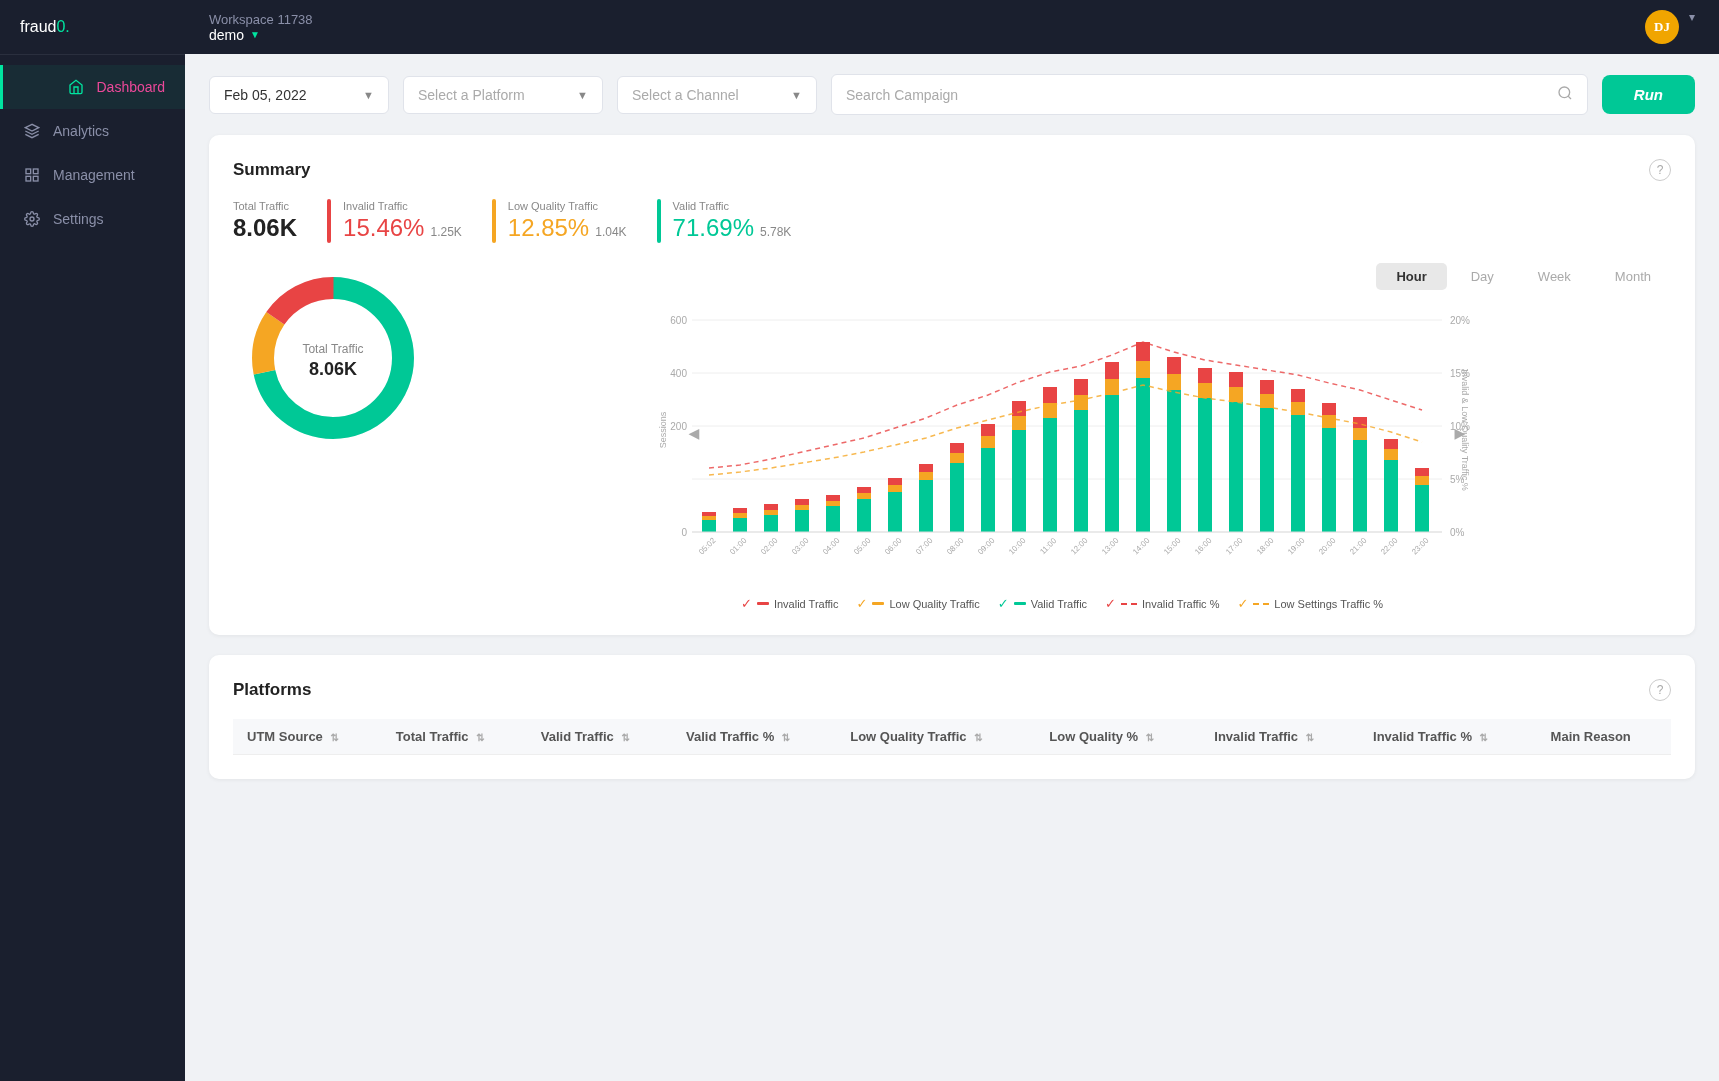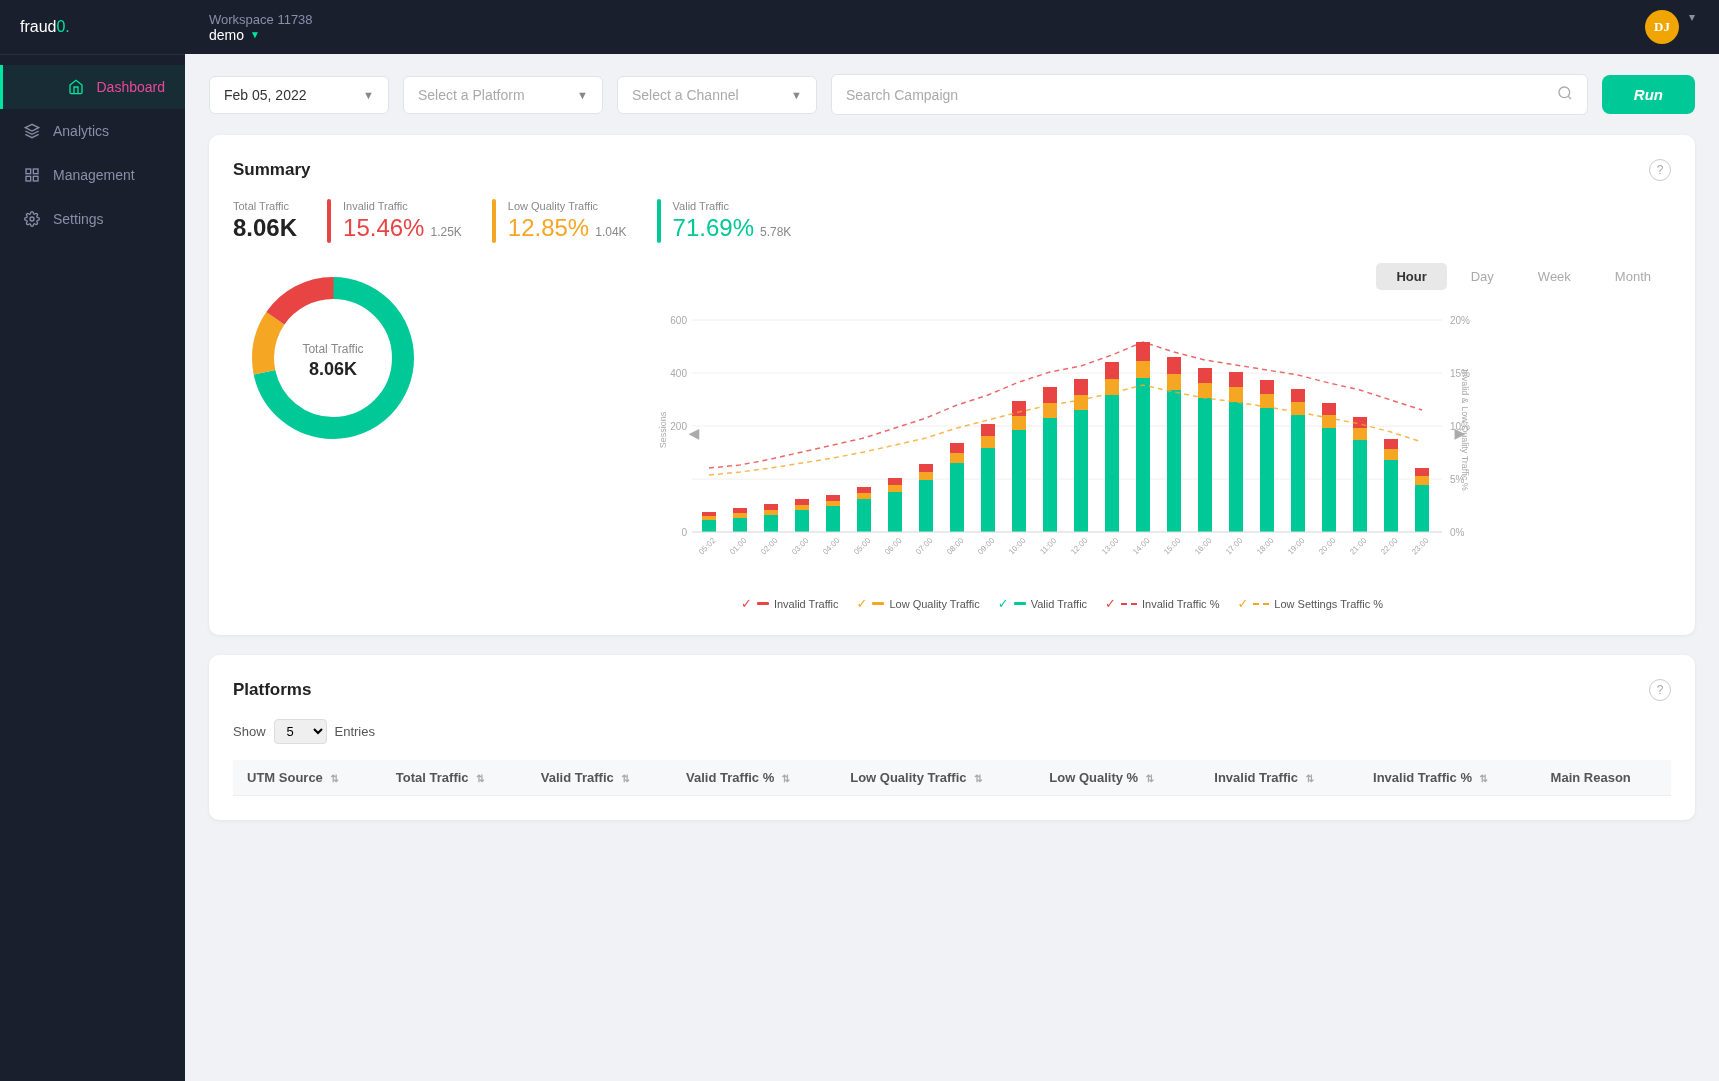--- a/index.html
+++ b/index.html
@@ -620,29 +620,20 @@
           </div>
         </div>
       </div>
     </div>
 
     <div class="card">
       <div class="card-header">
         <span class="card-title">Platforms</span>
         <div class="help-icon">?</div>
       </div>
-      <div class="table-controls">
-        <span>Show</span>
-        <select class="entries-select">
-          <option>5</option>
-          <option>10</option>
-          <option>25</option>
-        </select>
-        <span>Entries</span>
-      </div>
       <table class="data-table">
         <thead>
           <tr>
             <th>UTM Source <span class="sort-icon">⇅</span></th>
             <th>Total Traffic <span class="sort-icon">⇅</span></th>
             <th>Valid Traffic <span class="sort-icon">⇅</span></th>
             <th>Valid Traffic % <span class="sort-icon">⇅</span></th>
             <th>Low Quality Traffic <span class="sort-icon">⇅</span></th>
             <th>Low Quality % <span class="sort-icon">⇅</span></th>
             <th>Invalid Traffic <span class="sort-icon">⇅</span></th>

